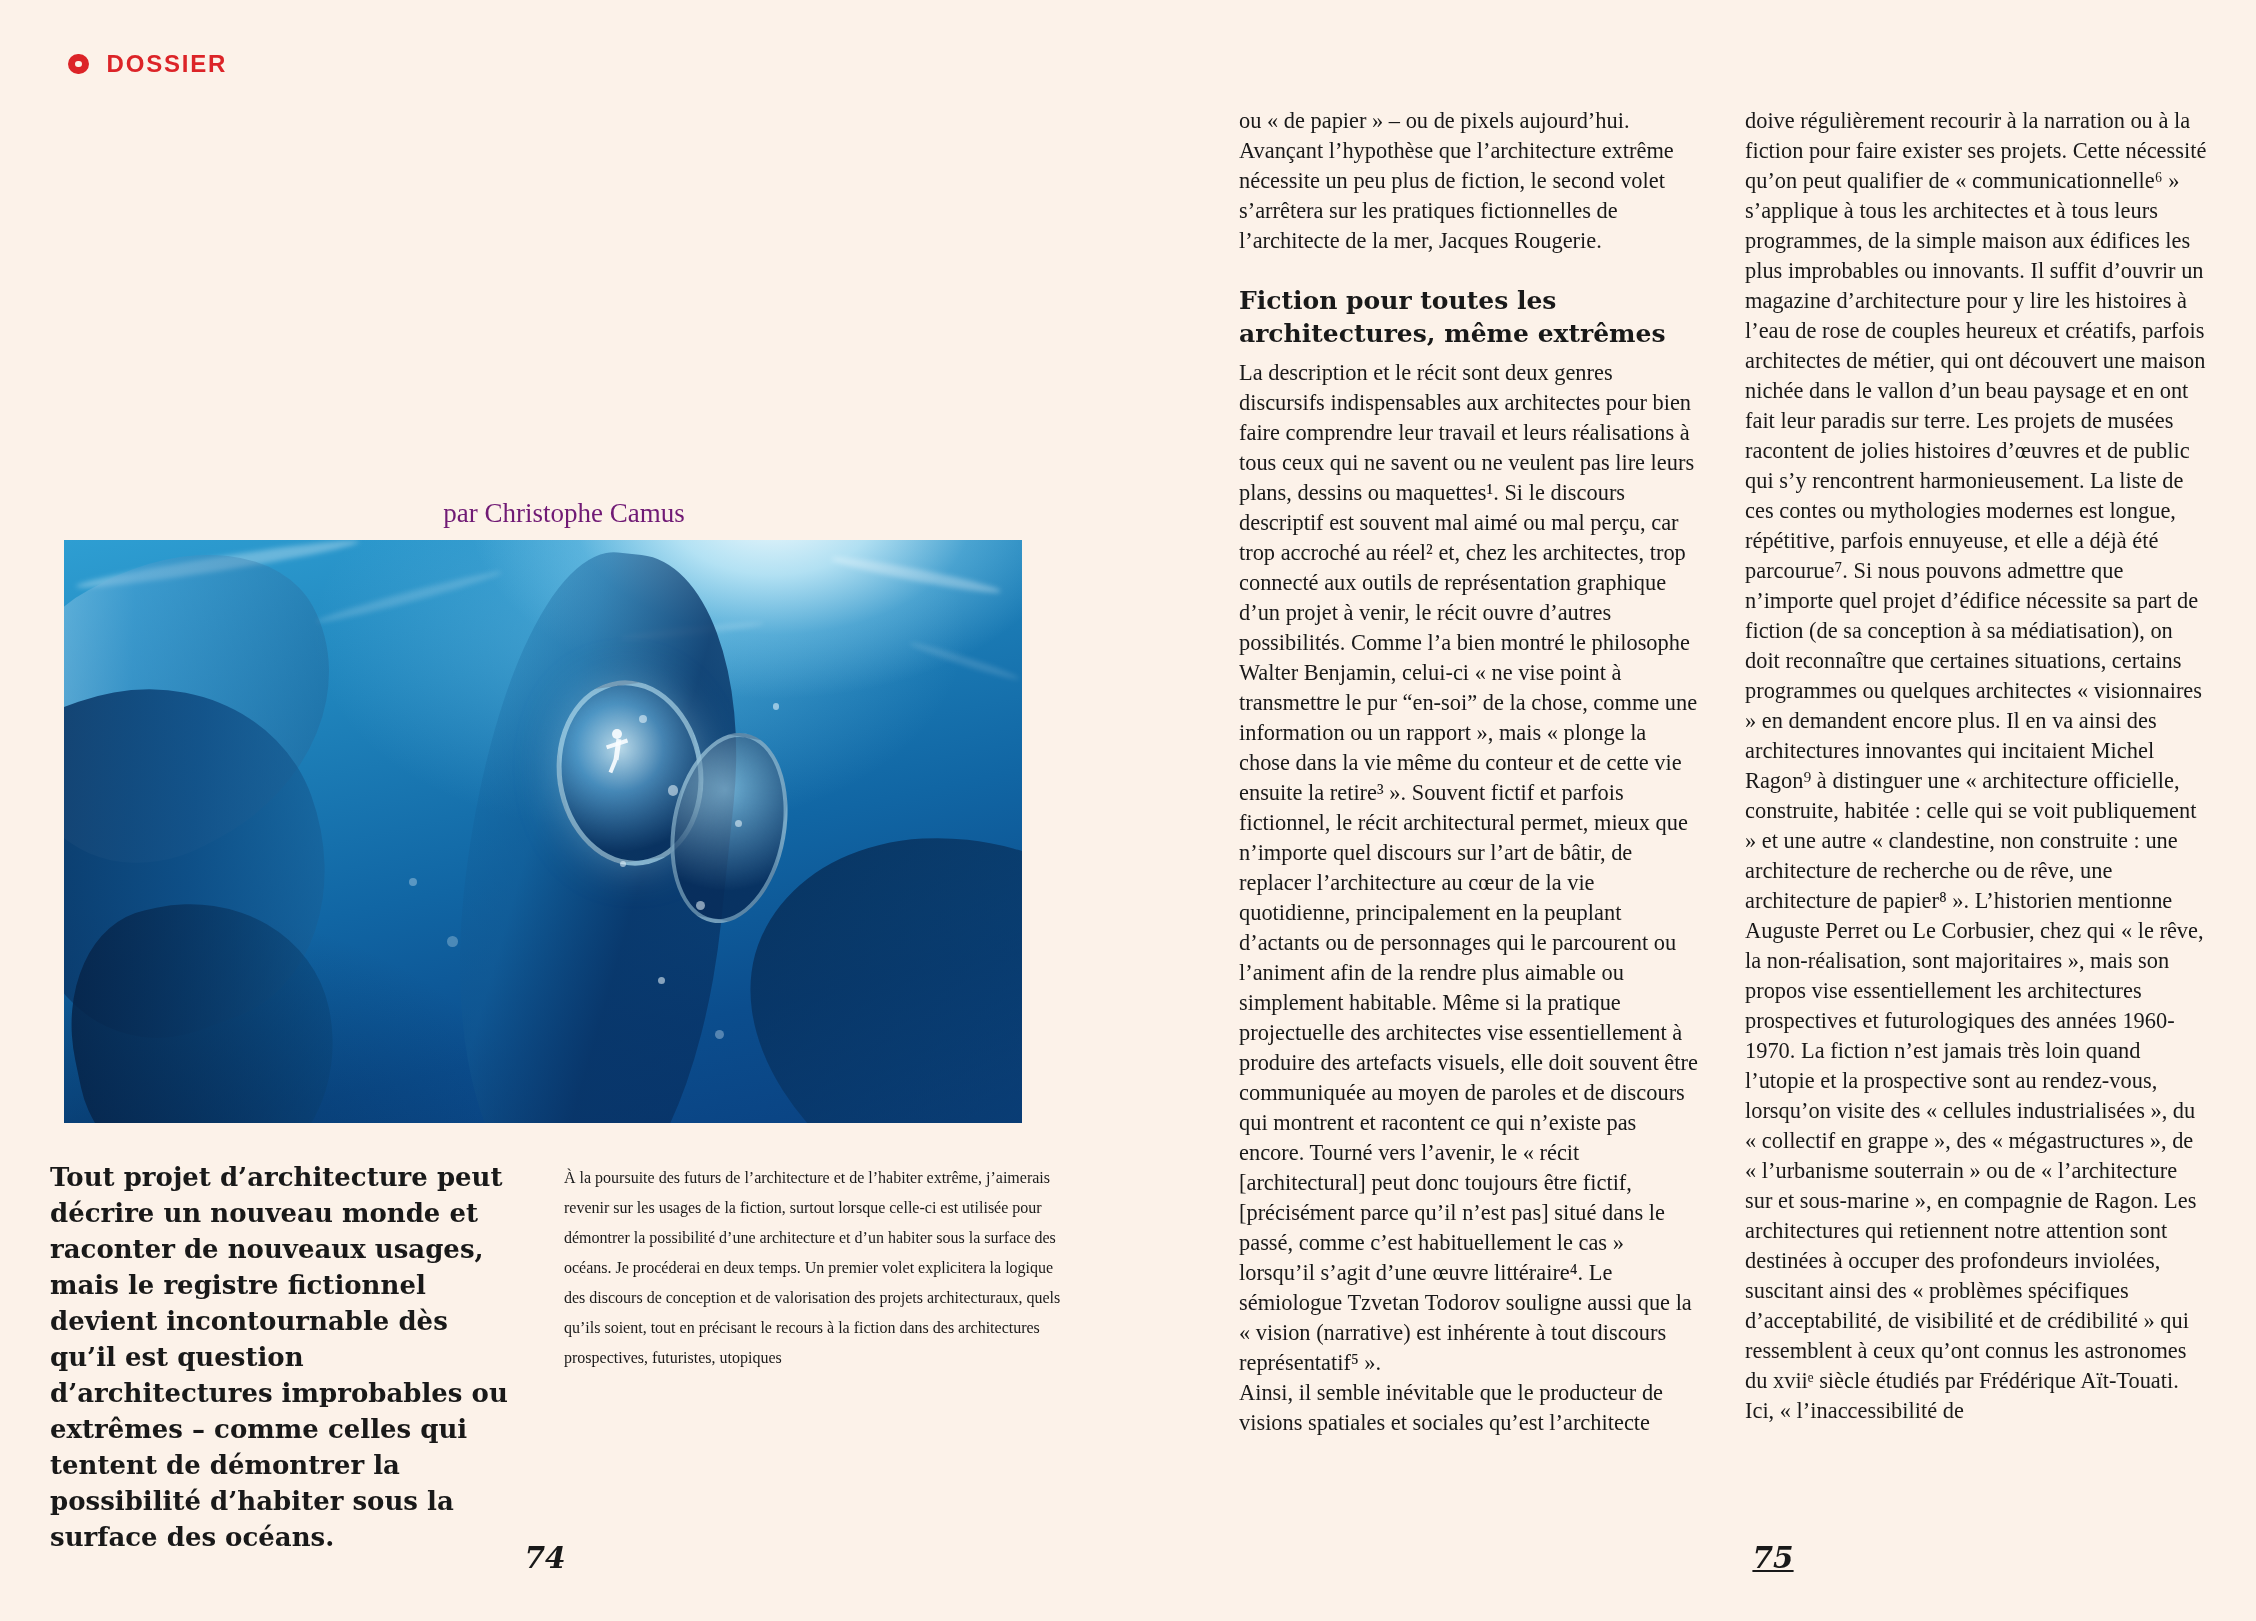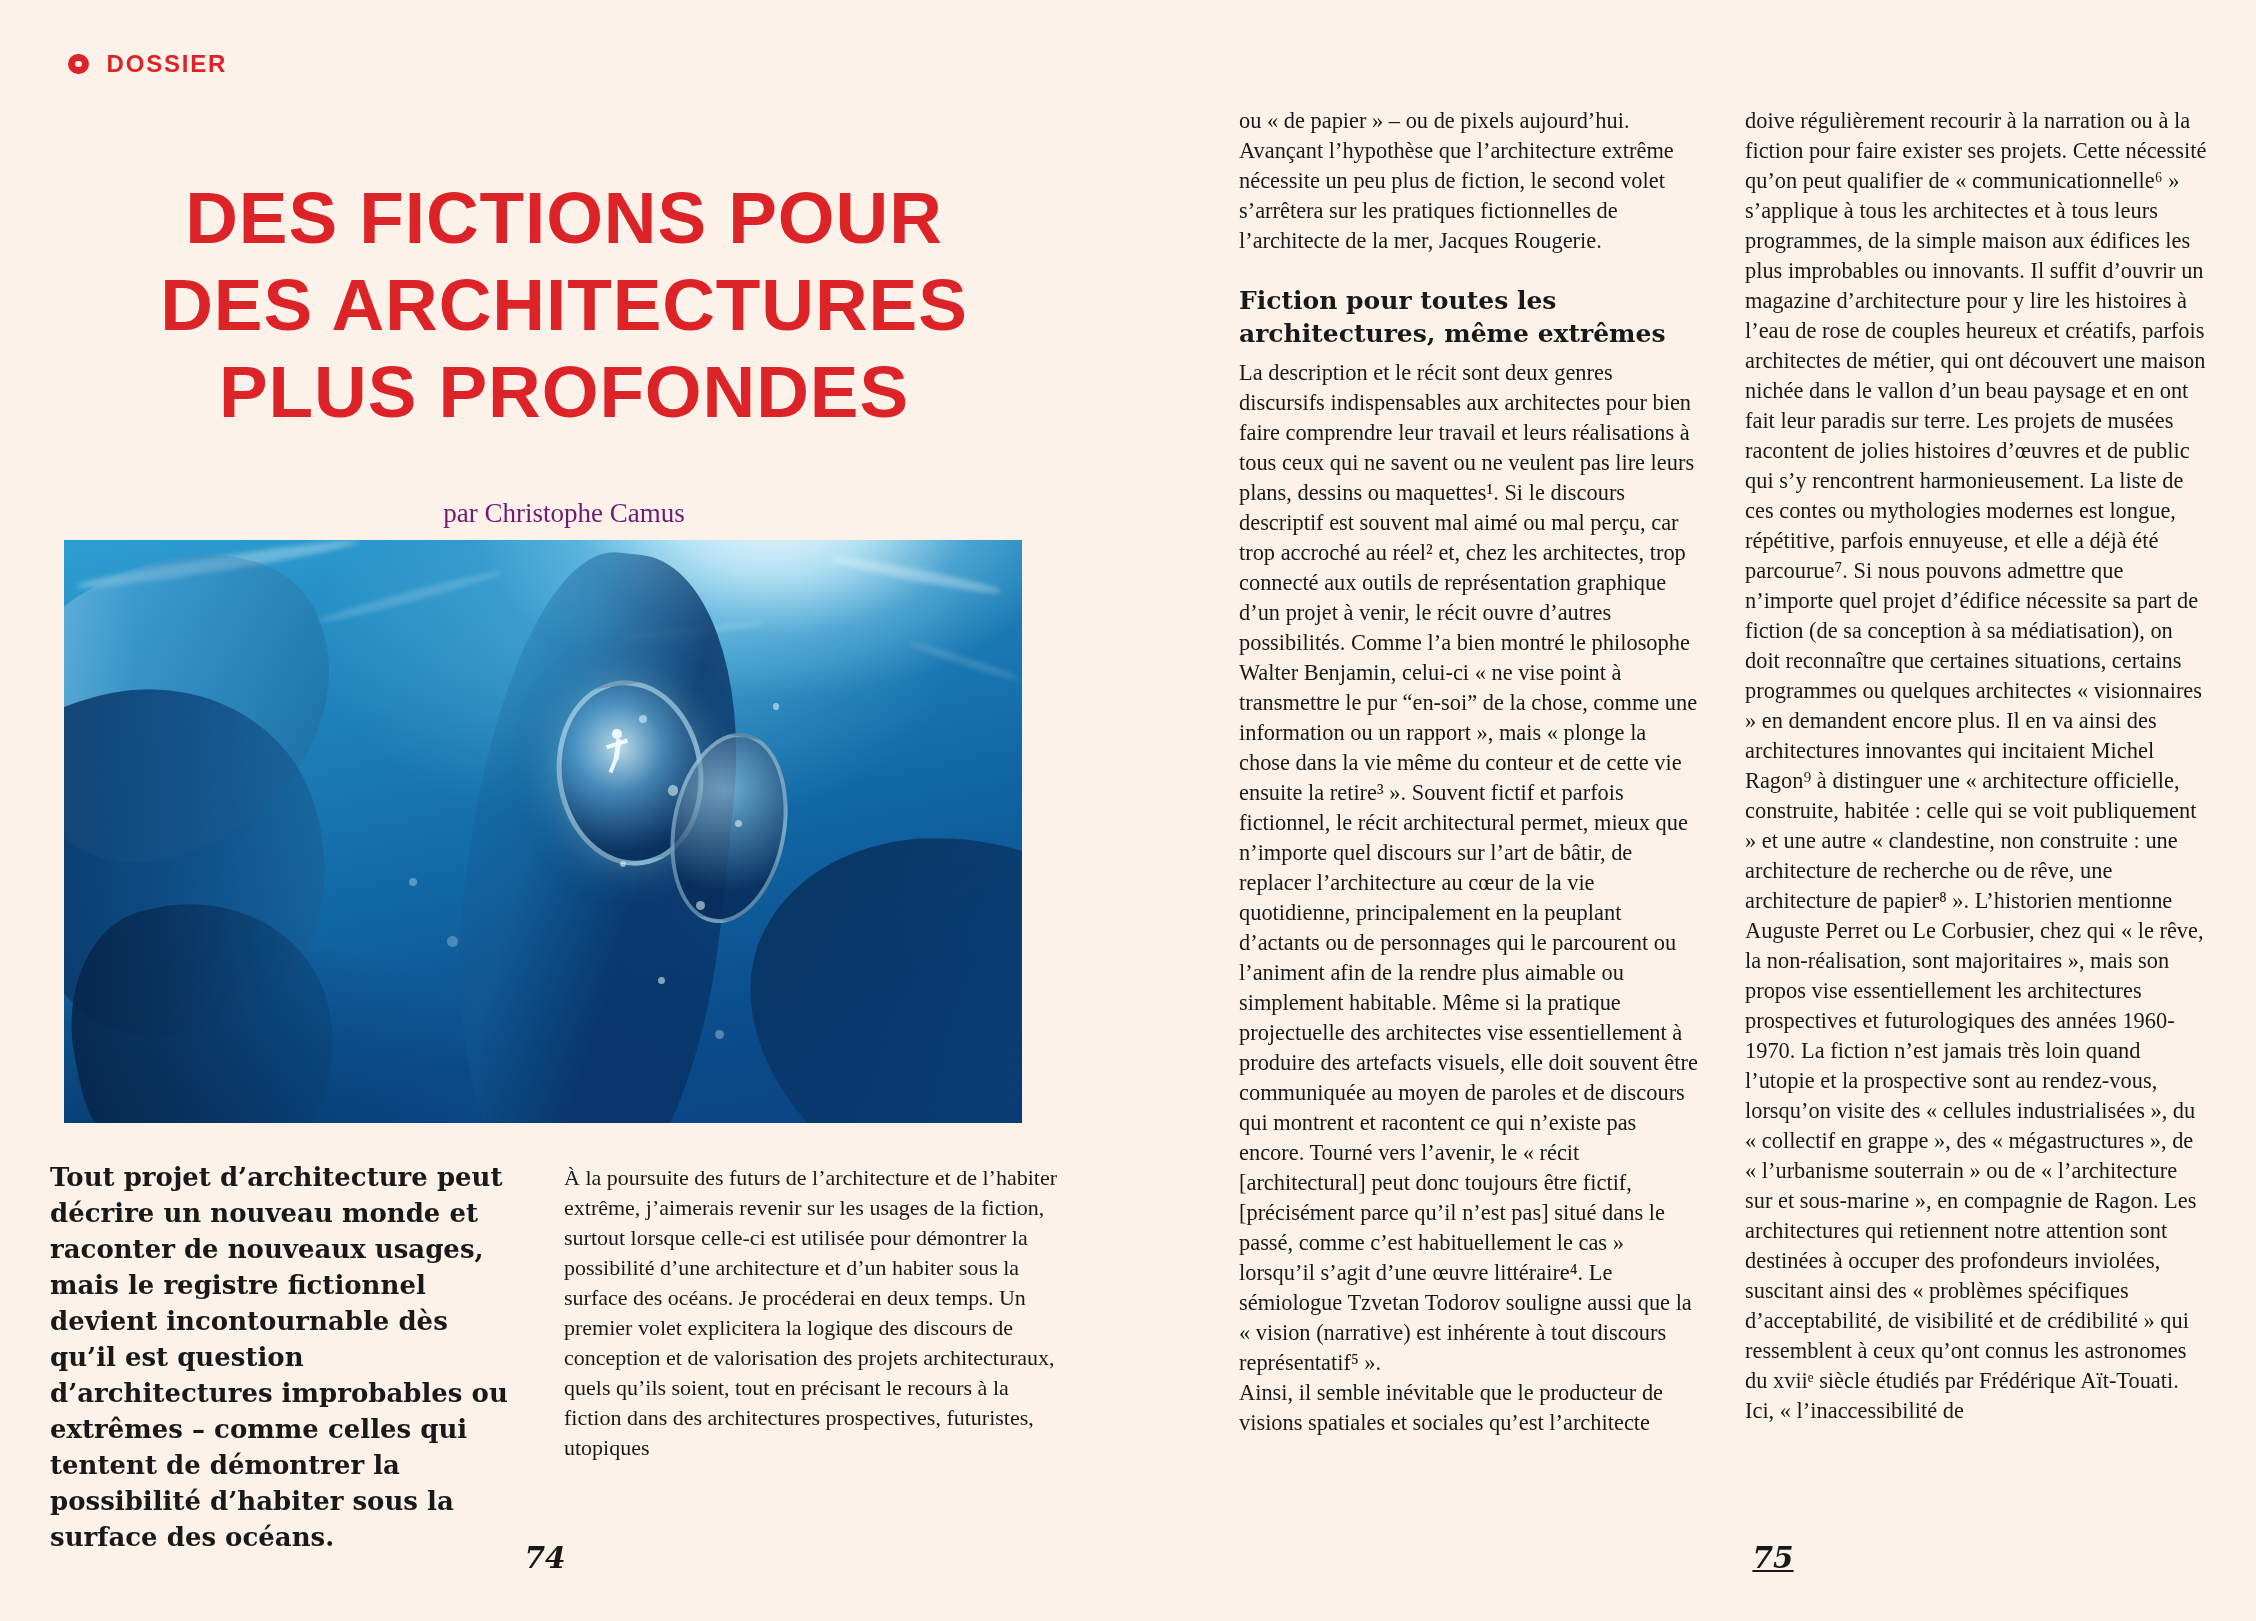--- a/index.html
+++ b/index.html
@@ -18,21 +18,21 @@
   .title { position:absolute; left:0; top:174px; width:1128px; margin:0; text-align:center;
            font-family:"Liberation Sans", sans-serif; font-weight:bold; font-size:73px; line-height:87px;
            letter-spacing:0.9px; color:#dc2428; }
   .title span { display:block; }
   .byline { position:absolute; left:0; top:498px; width:1128px; text-align:center;
             font-size:27px; color:#701a75; }
 
   .intro { position:absolute; left:50px; top:1159px; width:471px; margin:0; 
            font-family:"DejaVu Serif", serif; font-weight:bold; font-size:26px; line-height:36px; }
   .left-col2 { position:absolute; left:564px; top:1163px; width:503px; margin:0;
-               font-size:22px; line-height:30px; }
+               font-size:16px; line-height:30px; }
 
   .pagenum { position:absolute; top:1540px; width:90px; text-align:center;
              font-family:"DejaVu Serif", serif; font-weight:bold; font-style:italic; font-size:29.6px; }
   .pagenum-left  { left:500px; }
   .pagenum-right { left:1728px;text-decoration:underline; }
 
   
   .rcol { position:absolute; top:106px; width:462px; font-size:22.4px; line-height:30px; }
   .rcol p { margin:0; }
   .rcol1 { left:1239px; }
@@ -105,25 +105,20 @@
 </head>
 <body>
 
 <div class="canvas">
 
   <header class="kicker">
     <span class="kicker-dot"></span>
     <span class="kicker-label">DOSSIER</span>
   </header>
 
-  <h1 class="title">
-    <span>DES FICTIONS POUR</span>
-    <span>DES ARCHITECTURES</span>
-    <span>PLUS PROFONDES</span>
-  </h1>
   <div class="byline">par Christophe Camus</div>
 
   <figure class="photo">
     <div class="streak s1"></div>
     <div class="streak s2"></div>
     <div class="streak s3"></div>
     <div class="streak s4"></div>
     <div class="streak s5"></div>
     <div class="pod-a"></div>
     <div class="pod-b"></div>

